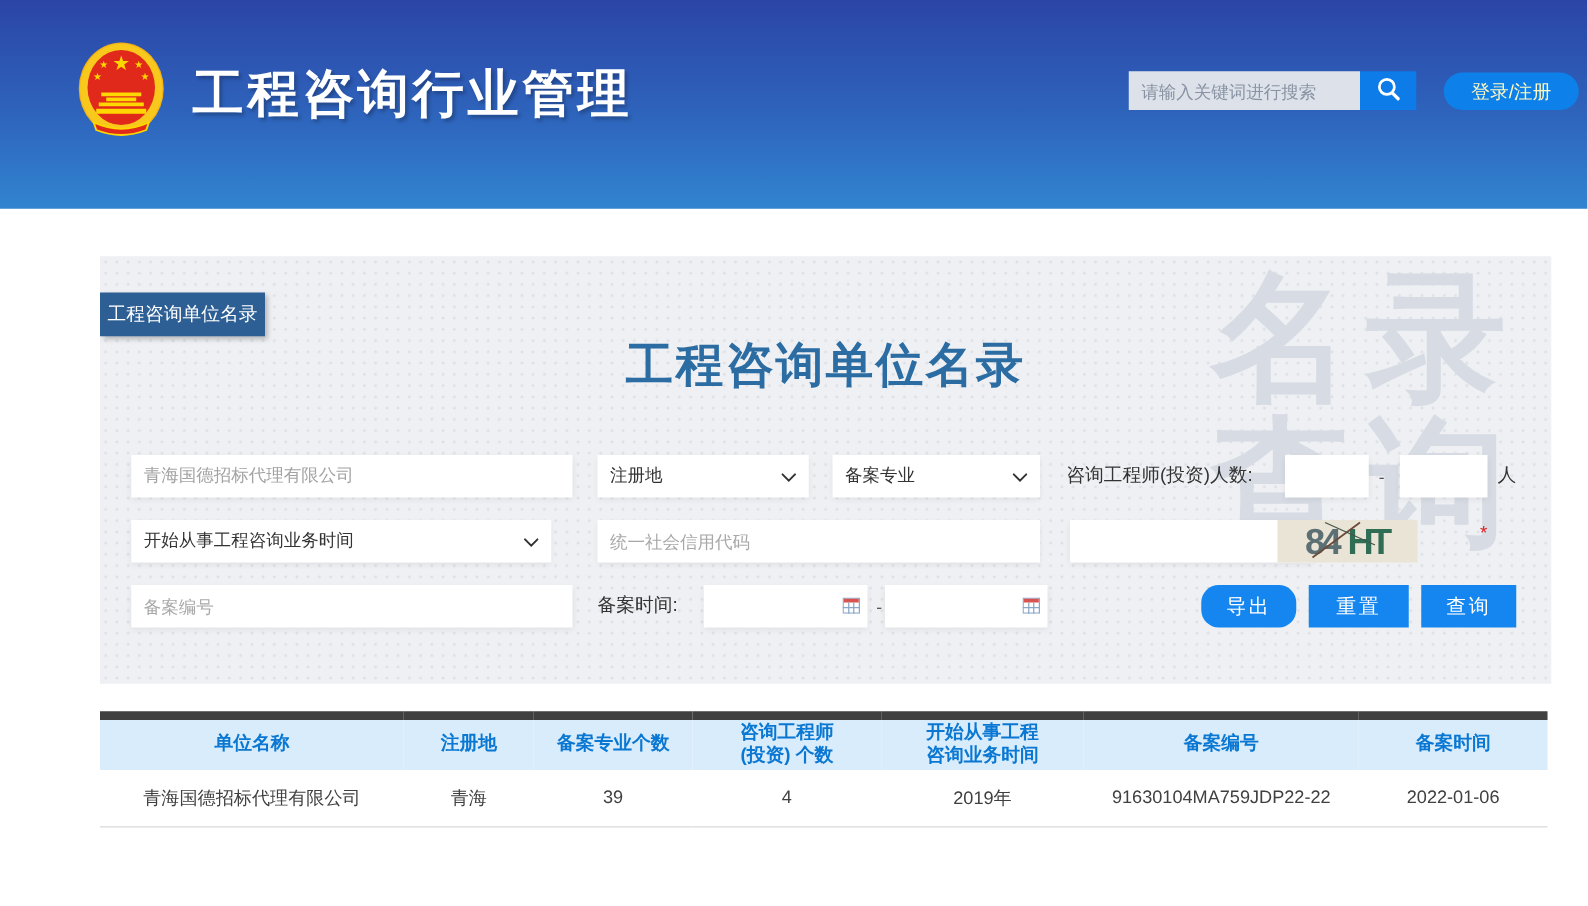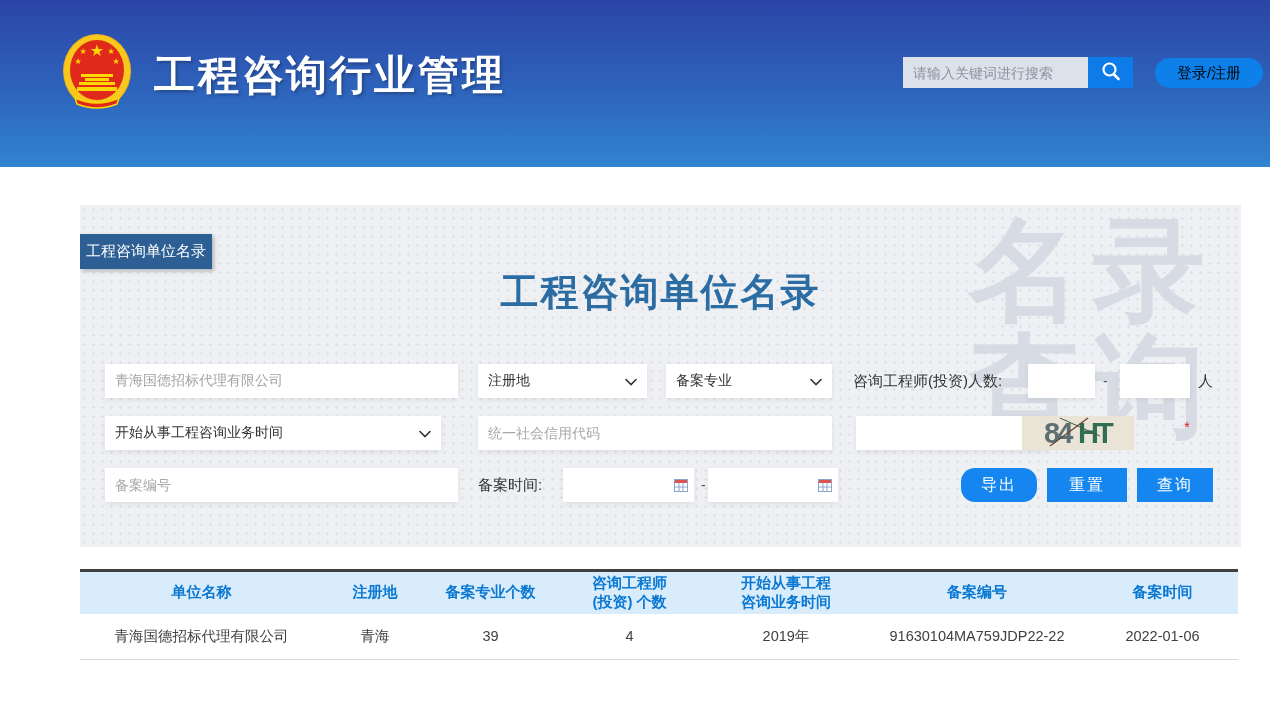--- a/index.html
+++ b/index.html
@@ -12,21 +12,21 @@
   .emblem { position:absolute; left:61px; top:32px; width:72px; height:80px; }
   .site-title { position:absolute; left:154px; top:48px; color:#fff; font-size:41px;
     font-weight:bold; letter-spacing:3px; text-shadow:2px 2px 3px rgba(0,0,0,.25); }
   .search-wrap { position:absolute; left:903px; top:57px; display:flex; height:19px; }
   .search-input { width:185px; height:31px; border:none; outline:none; background:#dde2ea;
     padding:0 10px; font-size:14px; color:#333; }
   .search-input::placeholder { color:#8a93a3; }
   .search-btn { width:45px; height:31px; border:none; background:#0d7ce8; cursor:pointer;
     display:flex; align-items:center; justify-content:center; }
   .login-btn { position:absolute; left:1155px; top:58px; width:108px; height:30px;
-    border:none; border-radius:15px; background:#0e80ea; color:#000000; font-size:15px;
+    border:none; border-radius:15px; background:#0e80ea; color:#fef9c3; font-size:15px;
     cursor:pointer; font-family:inherit; }
 
   
   .panel { position:relative; margin:38px 0 0 80px; width:1161px; height:342px;
     background-color:#eef0f3;
     background-image:radial-gradient(circle,#dcdfe4 1px,transparent 1.3px);
     background-size:9px 9px; overflow:hidden; }
   .watermark { position:absolute; right:24px; top:8px; z-index:0; text-align:left;
     font-size:112px; line-height:1.04; font-weight:bold; color:#d7dce4;
     letter-spacing:12px; white-space:pre-line; user-select:none; }
@@ -49,21 +49,21 @@
   .dash { position:absolute; height:34px; line-height:34px; font-size:14px; color:#555; }
   .captcha-img { position:absolute; left:942px; top:0; width:112px; height:34px;
     background:#eae4d7; cursor:pointer;text-align:center; }
   .req { position:absolute; left:1104px; top:2px; color:#e02020; font-size:15px; }
   .abtn { position:absolute; height:34px; border:none; background:#1586f0; color:#fff;
     font-size:16px; cursor:pointer; font-family:inherit; letter-spacing:2px; }
   .date-ico { position:absolute; top:10px; width:14px; height:13px; pointer-events:none; }
 
   
   .tbl { margin:22px 0 0 80px; width:1158px; border-collapse:collapse; table-layout:fixed;
-    border-top:3px solid #404040; }
+    border-top:7px solid #404040; }
   .tbl th { background:#d9ecfb; color:#0a78d2; font-size:15px; font-weight:bold;
     height:43px; text-align:center; white-space:pre-line; line-height:1.25; }
   .tbl td { height:46px; text-align:center; font-size:14.5px; color:#404040;
     border-bottom:1px solid #d9d9d9; background:#fff;
     overflow:hidden; text-overflow:ellipsis; white-space:nowrap; }
 </style>
 </head>
 <body>
 
 <div class="banner">

